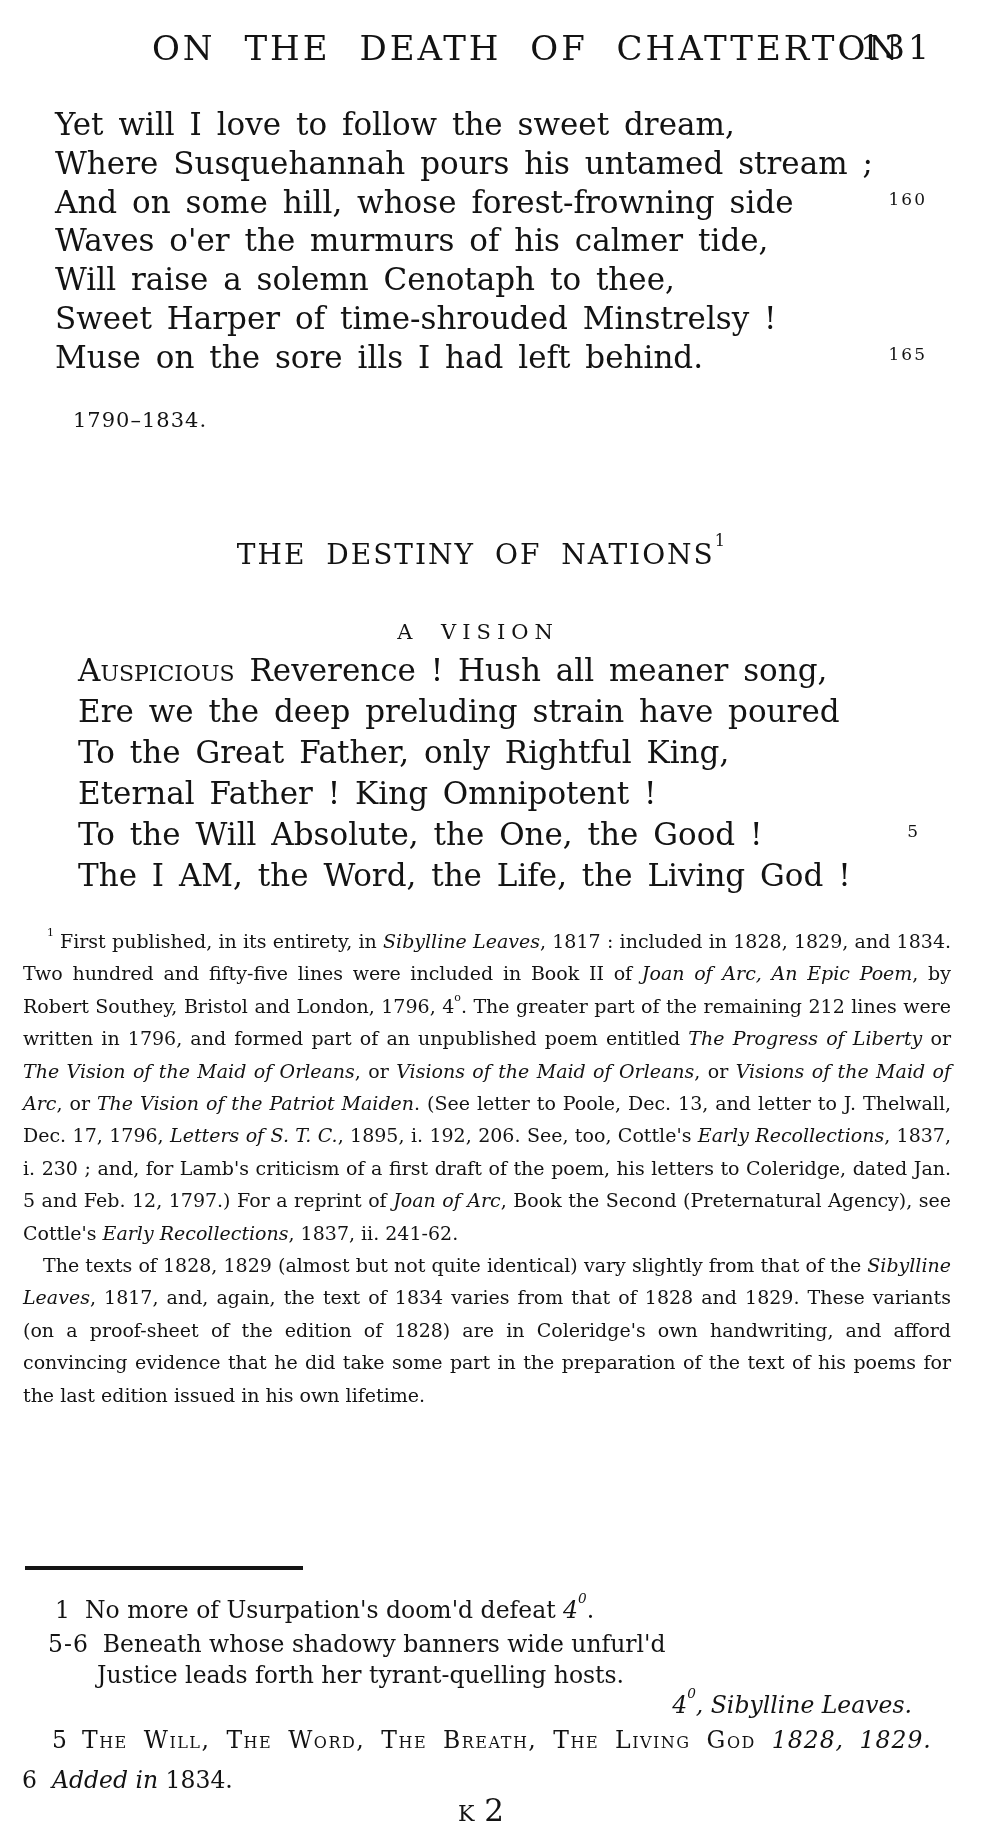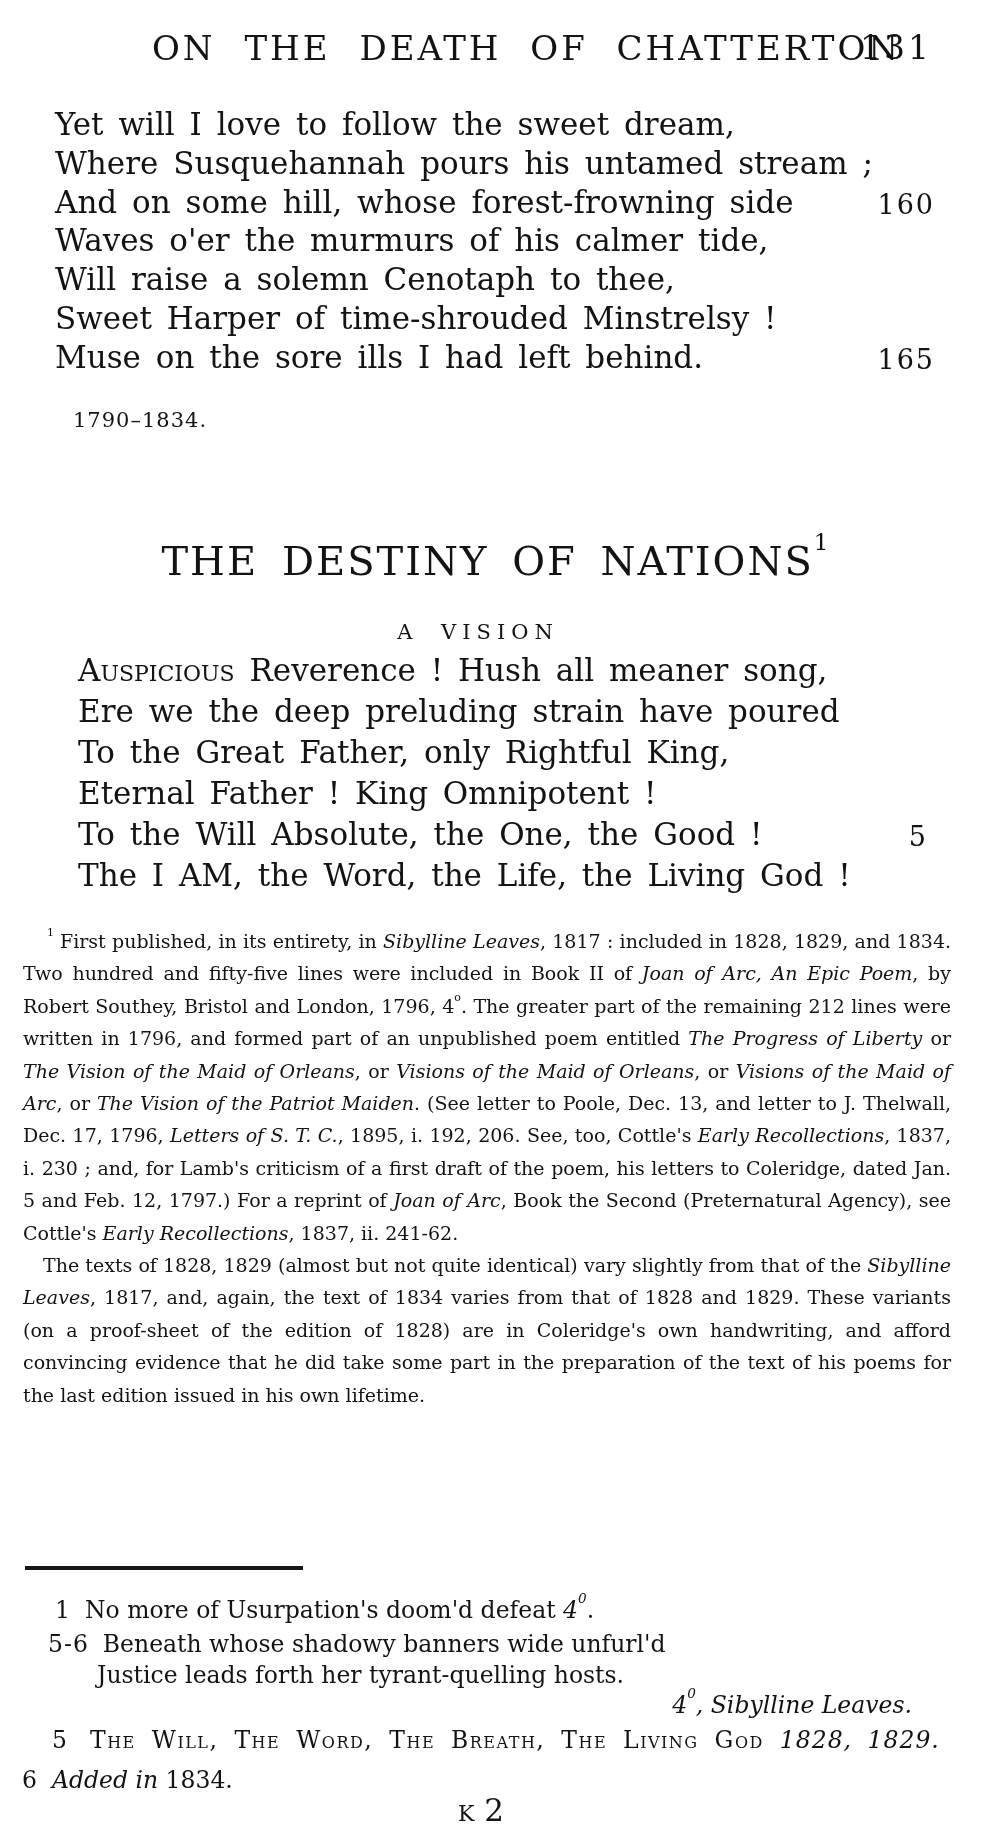--- a/index.html
+++ b/index.html
@@ -26,32 +26,32 @@
     font-size:33px;letter-spacing:3px;
   }
 
   
   .poem{position:absolute;}
   .poem1{left:55px;top:86px;width:880px;margin-top:20px;}
   .poem1 .pline{position:relative;height:38.8px;font-size:31px;word-spacing:5px;white-space:nowrap;}
   .poem2{left:78px;top:652px;width:850px;}
   .poem2 .pline{position:relative;height:41px;font-size:31px;word-spacing:5px;white-space:nowrap;}
   .pnum{
-    position:absolute;right:0;top:5px;
-    font-size:27px;letter-spacing:2px;word-spacing:0;
+    position:absolute;right:8px;top:5px;
+    font-size:17px;letter-spacing:2px;word-spacing:0;
   }
   .date-line{
     position:absolute;left:73px;top:408px;
     font-size:21px;letter-spacing:1px;
   }
 
   
   .main-title{
-    position:absolute;left:16px;top:538px;width:960px;
-    text-align:center;font-size:40px;letter-spacing:2px;word-spacing:9px;
+    position:absolute;left:2px;top:538px;width:960px;
+    text-align:center;font-size:28px;letter-spacing:2px;word-spacing:9px;
     white-space:nowrap;
   }
   .subtitle{
     position:absolute;left:0;top:620px;width:956px;
     text-align:center;font-size:21px;letter-spacing:6px;word-spacing:10px;
   }
 
   
   .footnotes{
     position:absolute;left:23px;top:925px;width:928px;
@@ -69,21 +69,21 @@
 
   
   .apparatus{position:absolute;left:0;top:1590px;width:1000px;font-size:23.5px;}
   .app-line{position:absolute;white-space:nowrap;}
   .app-num{margin-right:14px;letter-spacing:1px;}
   .app-e1{left:55px;top:6px;}
   .app-e2a{left:48px;top:40px;}
   .app-e2b{left:97px;top:71px;}
   .app-attr{right:88px;top:101px;text-align:right;}
   .app-e3{left:52px;top:136px;letter-spacing:1px;word-spacing:7px;}
-  .app-e3 .sc{letter-spacing:1.5px;margin-left:8px;}
+  .app-e3 .sc{letter-spacing:1.5px;}
   .app-e4{left:22px;top:176px;text-align:right;}
 
   
   .signature{
     position:absolute;left:0;top:1792px;width:962px;text-align:center;
     white-space:nowrap;
   }
   .sig-letter{font-size:22px;letter-spacing:2px;}
   .sig-number{font-size:31px;margin-left:8px;}
 </style>

